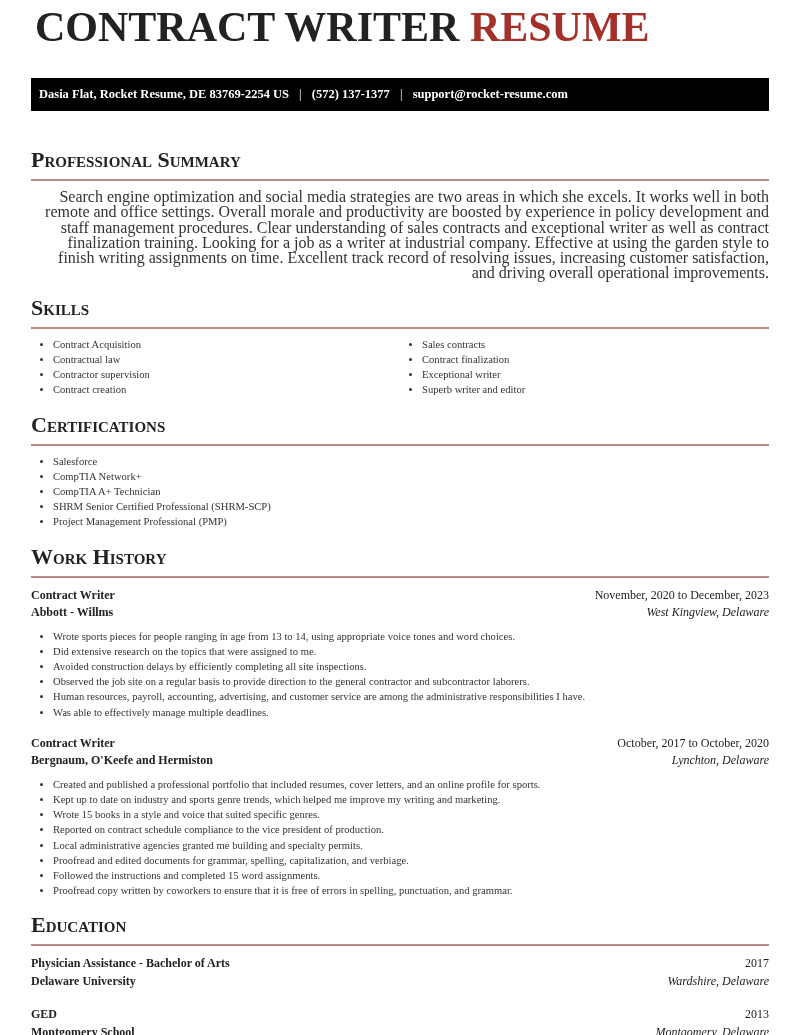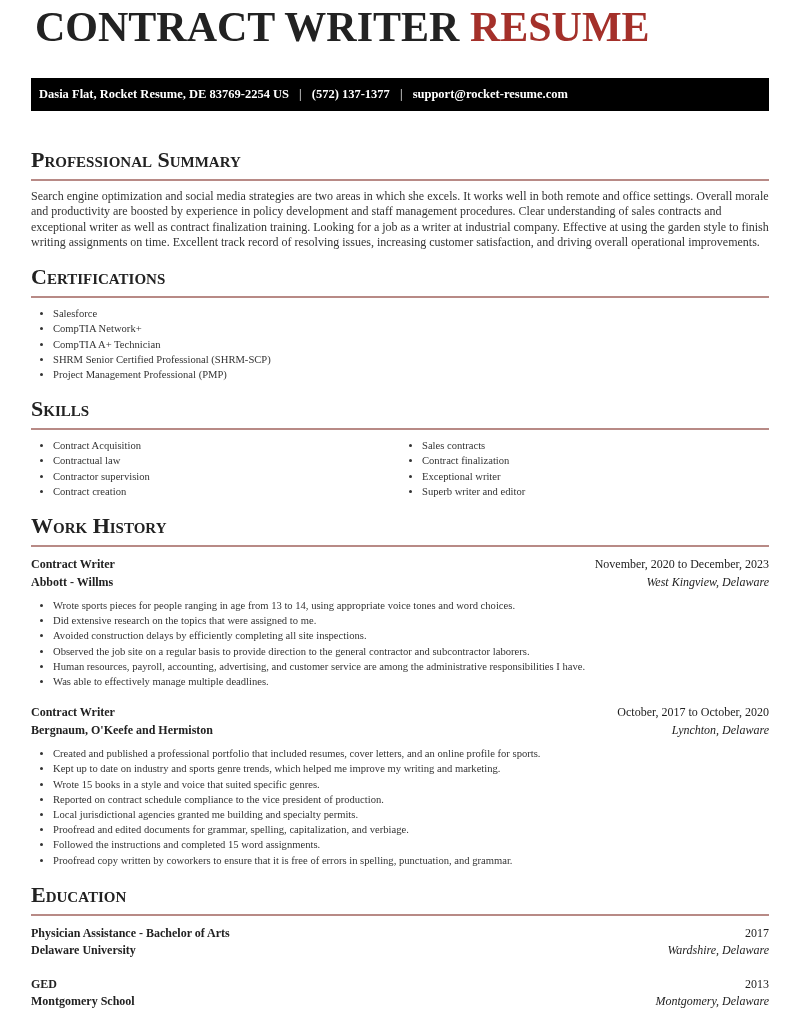--- a/index.html
+++ b/index.html
@@ -20,21 +20,21 @@
     font-size: 12.5px; font-weight: bold; line-height: 33px; padding-left: 8px;
     white-space: nowrap;
   }
   .contact-bar .sep { padding: 0 7px; font-weight: normal; }
   .section-heading {
     margin: 0; font-size: 22px; font-weight: bold; font-variant: small-caps;
     line-height: 26px; color: #222222;
   }
   .rule { height: 2px; background: #b88a86; margin-top: 6px; }
   .summary {
-    margin: 8px 0 0 0; font-size: 12px; line-height: 15.3px; color: #333333;
+    margin: 8px 0 0 0; font-size: 16px; line-height: 15.3px; color: #333333; text-align: right;
   }
   ul { margin: 0; padding-left: 22px; }
   li { font-size: 10.6px; line-height: 15.2px; color: #333333; }
   .skills { display: flex; margin-top: 8px; }
   .skills ul { width: 363px; }
   .certs { margin-top: 8px; }
   .job-head, .edu-head {
     display: flex; justify-content: space-between; font-size: 12px; line-height: 17.5px;
   }
   .job-head .left { font-weight: bold; color: #222; }
@@ -58,48 +58,48 @@
     <span>support@rocket-resume.com</span>
   </div>
 
   <div style="margin-top:36px;">
     <h2 class="section-heading">Professional Summary</h2>
     <div class="rule"></div>
     <p class="summary">Search engine optimization and social media strategies are two areas in which she excels. It works well in both remote and office settings. Overall morale and productivity are boosted by experience in policy development and staff management procedures. Clear understanding of sales contracts and exceptional writer as well as contract finalization training. Looking for a job as a writer at industrial company. Effective at using the garden style to finish writing assignments on time. Excellent track record of resolving issues, increasing customer satisfaction, and driving overall operational improvements.</p>
   </div>
 
   <div style="margin-top:14px;">
-    <h2 class="section-heading">Certifications</h2>
-    <div class="rule"></div>
-    <ul class="certs">
-      <li>Salesforce</li>
-      <li>CompTIA Network+</li>
-      <li>CompTIA A+ Technician</li>
-      <li>SHRM Senior Certified Professional (SHRM-SCP)</li>
-      <li>Project Management Professional (PMP)</li>
-    </ul>
-  </div>
-
-  <div style="margin-top:14px;">
     <h2 class="section-heading">Skills</h2>
     <div class="rule"></div>
     <div class="skills">
       <ul>
         <li>Contract Acquisition</li>
         <li>Contractual law</li>
         <li>Contractor supervision</li>
         <li>Contract creation</li>
       </ul>
       <ul>
         <li>Sales contracts</li>
         <li>Contract finalization</li>
         <li>Exceptional writer</li>
         <li>Superb writer and editor</li>
       </ul>
     </div>
+  </div>
+
+  <div style="margin-top:14px;">
+    <h2 class="section-heading">Certifications</h2>
+    <div class="rule"></div>
+    <ul class="certs">
+      <li>Salesforce</li>
+      <li>CompTIA Network+</li>
+      <li>CompTIA A+ Technician</li>
+      <li>SHRM Senior Certified Professional (SHRM-SCP)</li>
+      <li>Project Management Professional (PMP)</li>
+    </ul>
   </div>
 
   <div style="margin-top:14px;">
     <h2 class="section-heading">Work History</h2>
     <div class="rule"></div>
 
     <div style="margin-top:9px;">
       <div class="job-head">
         <span class="left">Contract Writer</span>
         <span class="right">November, 2020 to December, 2023</span>
@@ -125,21 +125,21 @@
       </div>
       <div class="job-head">
         <span class="left">Bergnaum, O'Keefe and Hermiston</span>
         <span class="right italic">Lynchton, Delaware</span>
       </div>
       <ul class="job-bullets">
         <li>Created and published a professional portfolio that included resumes, cover letters, and an online profile for sports.</li>
         <li>Kept up to date on industry and sports genre trends, which helped me improve my writing and marketing.</li>
         <li>Wrote 15 books in a style and voice that suited specific genres.</li>
         <li>Reported on contract schedule compliance to the vice president of production.</li>
-        <li>Local jurisdictional agencies granted me building and specialty permits.</li>
+        <li>Local administrative agencies granted me building and specialty permits.</li>
         <li>Proofread and edited documents for grammar, spelling, capitalization, and verbiage.</li>
         <li>Followed the instructions and completed 15 word assignments.</li>
         <li>Proofread copy written by coworkers to ensure that it is free of errors in spelling, punctuation, and grammar.</li>
       </ul>
     </div>
   </div>
 
   <div style="margin-top:14px;">
     <h2 class="section-heading">Education</h2>
     <div class="rule"></div>

